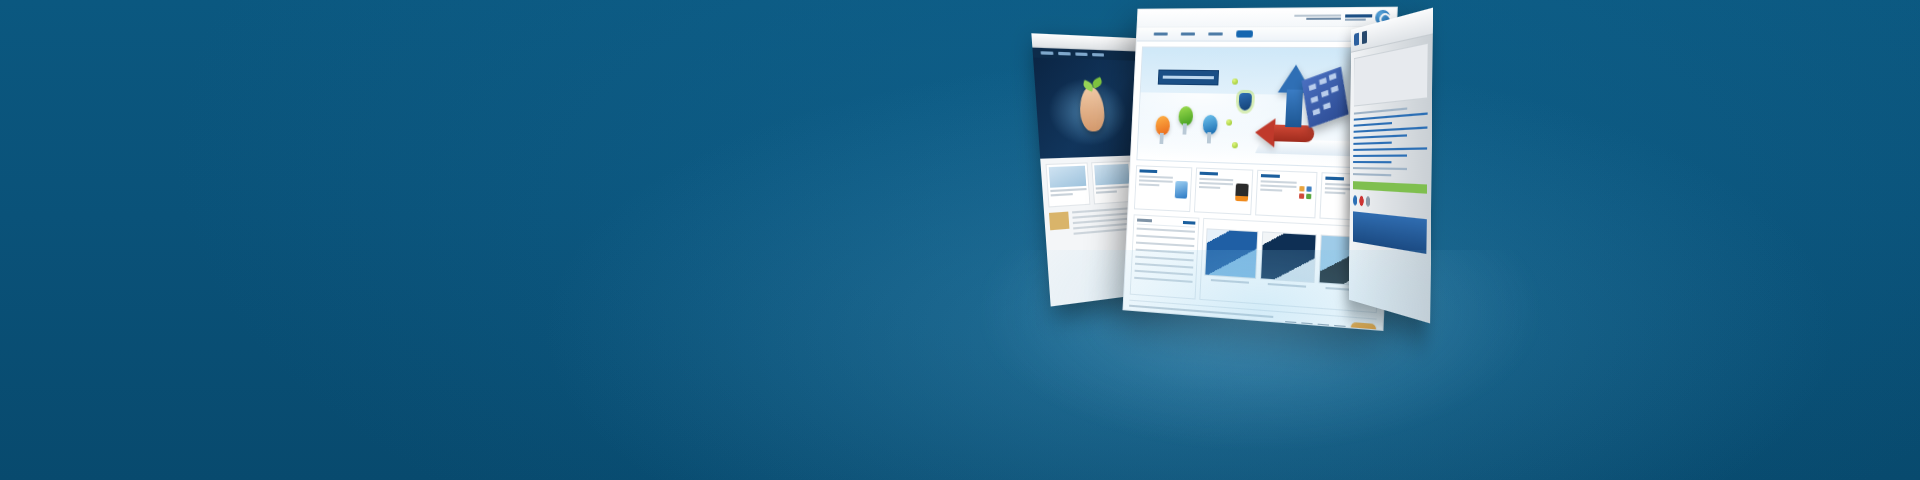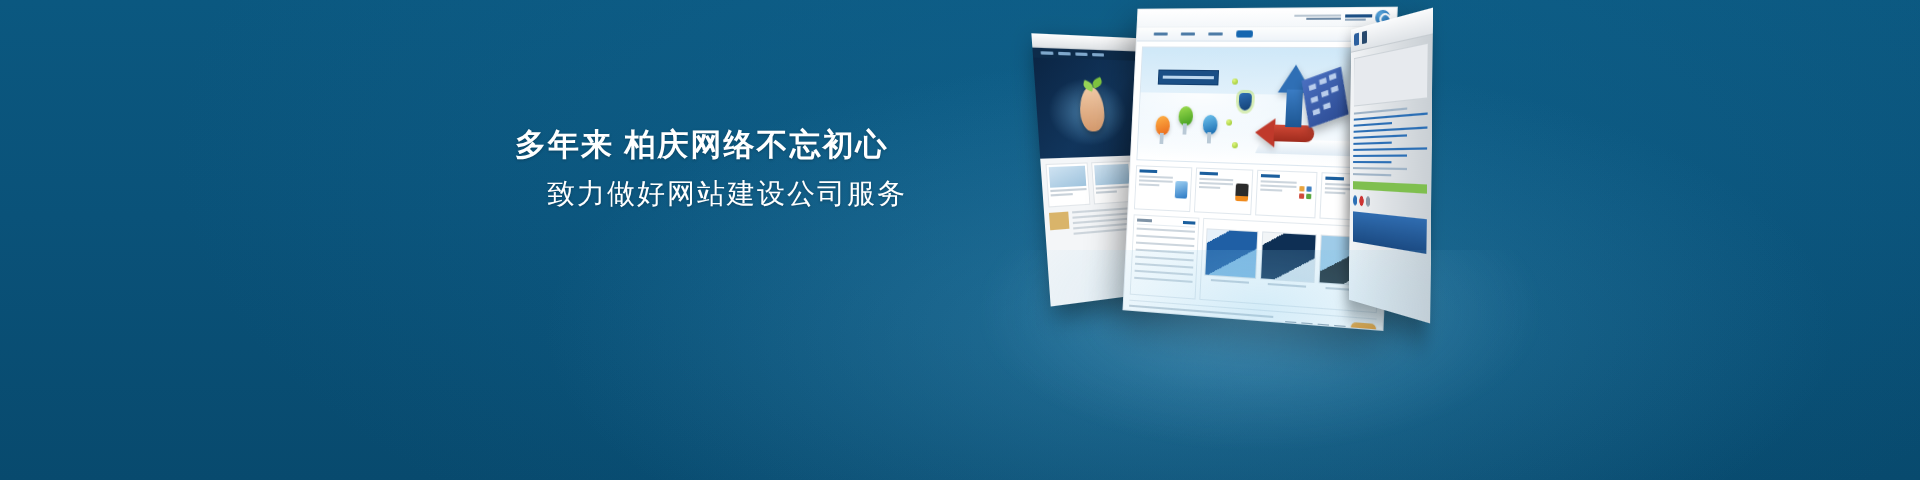--- a/index.html
+++ b/index.html
@@ -191,24 +191,20 @@
 
   .glow{position:absolute;left:980px;top:250px;width:560px;height:200px;
     background:radial-gradient(ellipse at 50% 30%, rgba(130,200,235,.34) 0%, rgba(130,200,235,.10) 45%, rgba(130,200,235,0) 72%);
     pointer-events:none;}
 </style>
 </head>
 <body>
 
 <div class="stage">
 
-  <div class="headline">
-    <div class="l1">多年来 柏庆网络不忘初心</div>
-    <div class="l2">致力做好网站建设公司服务</div>
-  </div>
 
   <div class="panels">
 
     <div class="panel panel-left">
       <div class="pl-chrome"></div>
       <div class="pl-nav">
         <i></i>
         <i></i>
         <i></i>
         <i></i>

